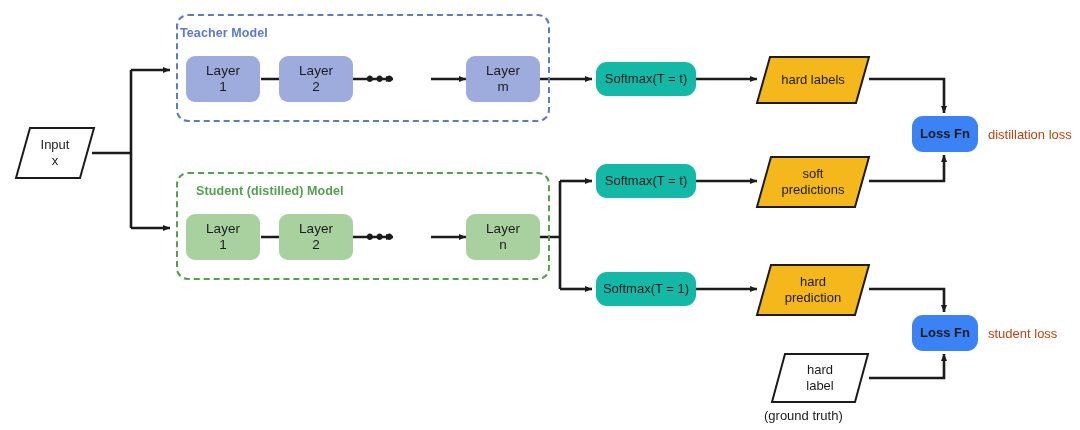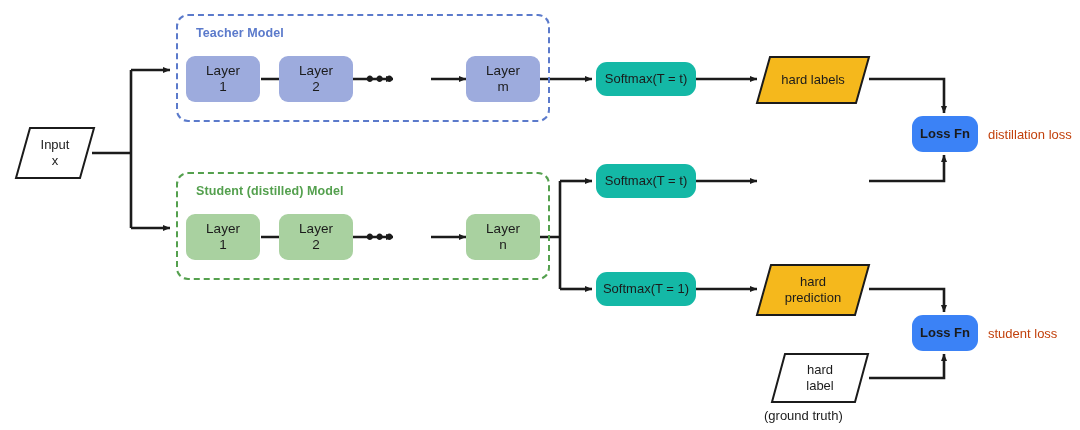--- a/index.html
+++ b/index.html
@@ -188,21 +188,21 @@
 
   <div class="para-wrap" style="left:14px; top:126px; width:82px; height:54px;">
     <svg width="82" height="54" viewBox="0 0 82 54">
       <polygon points="16,2 80,2 66,52 2,52" fill="#ffffff" stroke="#1b1b1b" stroke-width="2"></polygon>
     </svg>
     <div class="para-label">Input
 x</div>
   </div>
 
   <div class="group group-teacher" style="left:176px; top:14px; width:374px; height:108px;"></div>
-  <div class="group-title title-teacher" style="left:196px; top:26px;">Teacher Model</div>
+  <div class="group-title title-teacher" style="left:180px; top:26px;">Teacher Model</div>
 
   <div class="node layer-box layer-teacher" style="left:186px; top:56px; width:74px; height:46px;">
     <span>Layer
 1</span>
   </div>
   <div class="node layer-box layer-teacher" style="left:279px; top:56px; width:74px; height:46px;">
     <span>Layer
 2</span>
   </div>
   <div class="dots" style="left:366px; top:68px;">•••</div>
@@ -238,20 +238,27 @@
     <span>Softmax(T = 1)</span>
   </div>
 
   <div class="para-wrap" style="left:755px; top:55px; width:116px; height:50px;">
     <svg width="116" height="50" viewBox="0 0 116 50">
       <polygon points="15,2 114,2 101,48 2,48" fill="#f5b81c" stroke="#1b1b1b" stroke-width="2"></polygon>
     </svg>
     <div class="para-label">hard labels</div>
   </div>
 
+  <div class="para-wrap" style="left:755px; top:155px; width:116px; height:54px;">
+    <svg width="116" height="54" viewBox="0 0 116 54">
+      <polygon points="16,2 114,2 100,52 2,52" fill="#f5b81c" stroke="#1b1b1b" stroke-width="2"></polygon>
+    </svg>
+    <div class="para-label">soft
+predictions</div>
+  </div>
 
   <div class="para-wrap" style="left:755px; top:263px; width:116px; height:54px;">
     <svg width="116" height="54" viewBox="0 0 116 54">
       <polygon points="16,2 114,2 100,52 2,52" fill="#f5b81c" stroke="#1b1b1b" stroke-width="2"></polygon>
     </svg>
     <div class="para-label">hard
 prediction</div>
   </div>
 
   <div class="para-wrap" style="left:770px; top:352px; width:100px; height:52px;">

